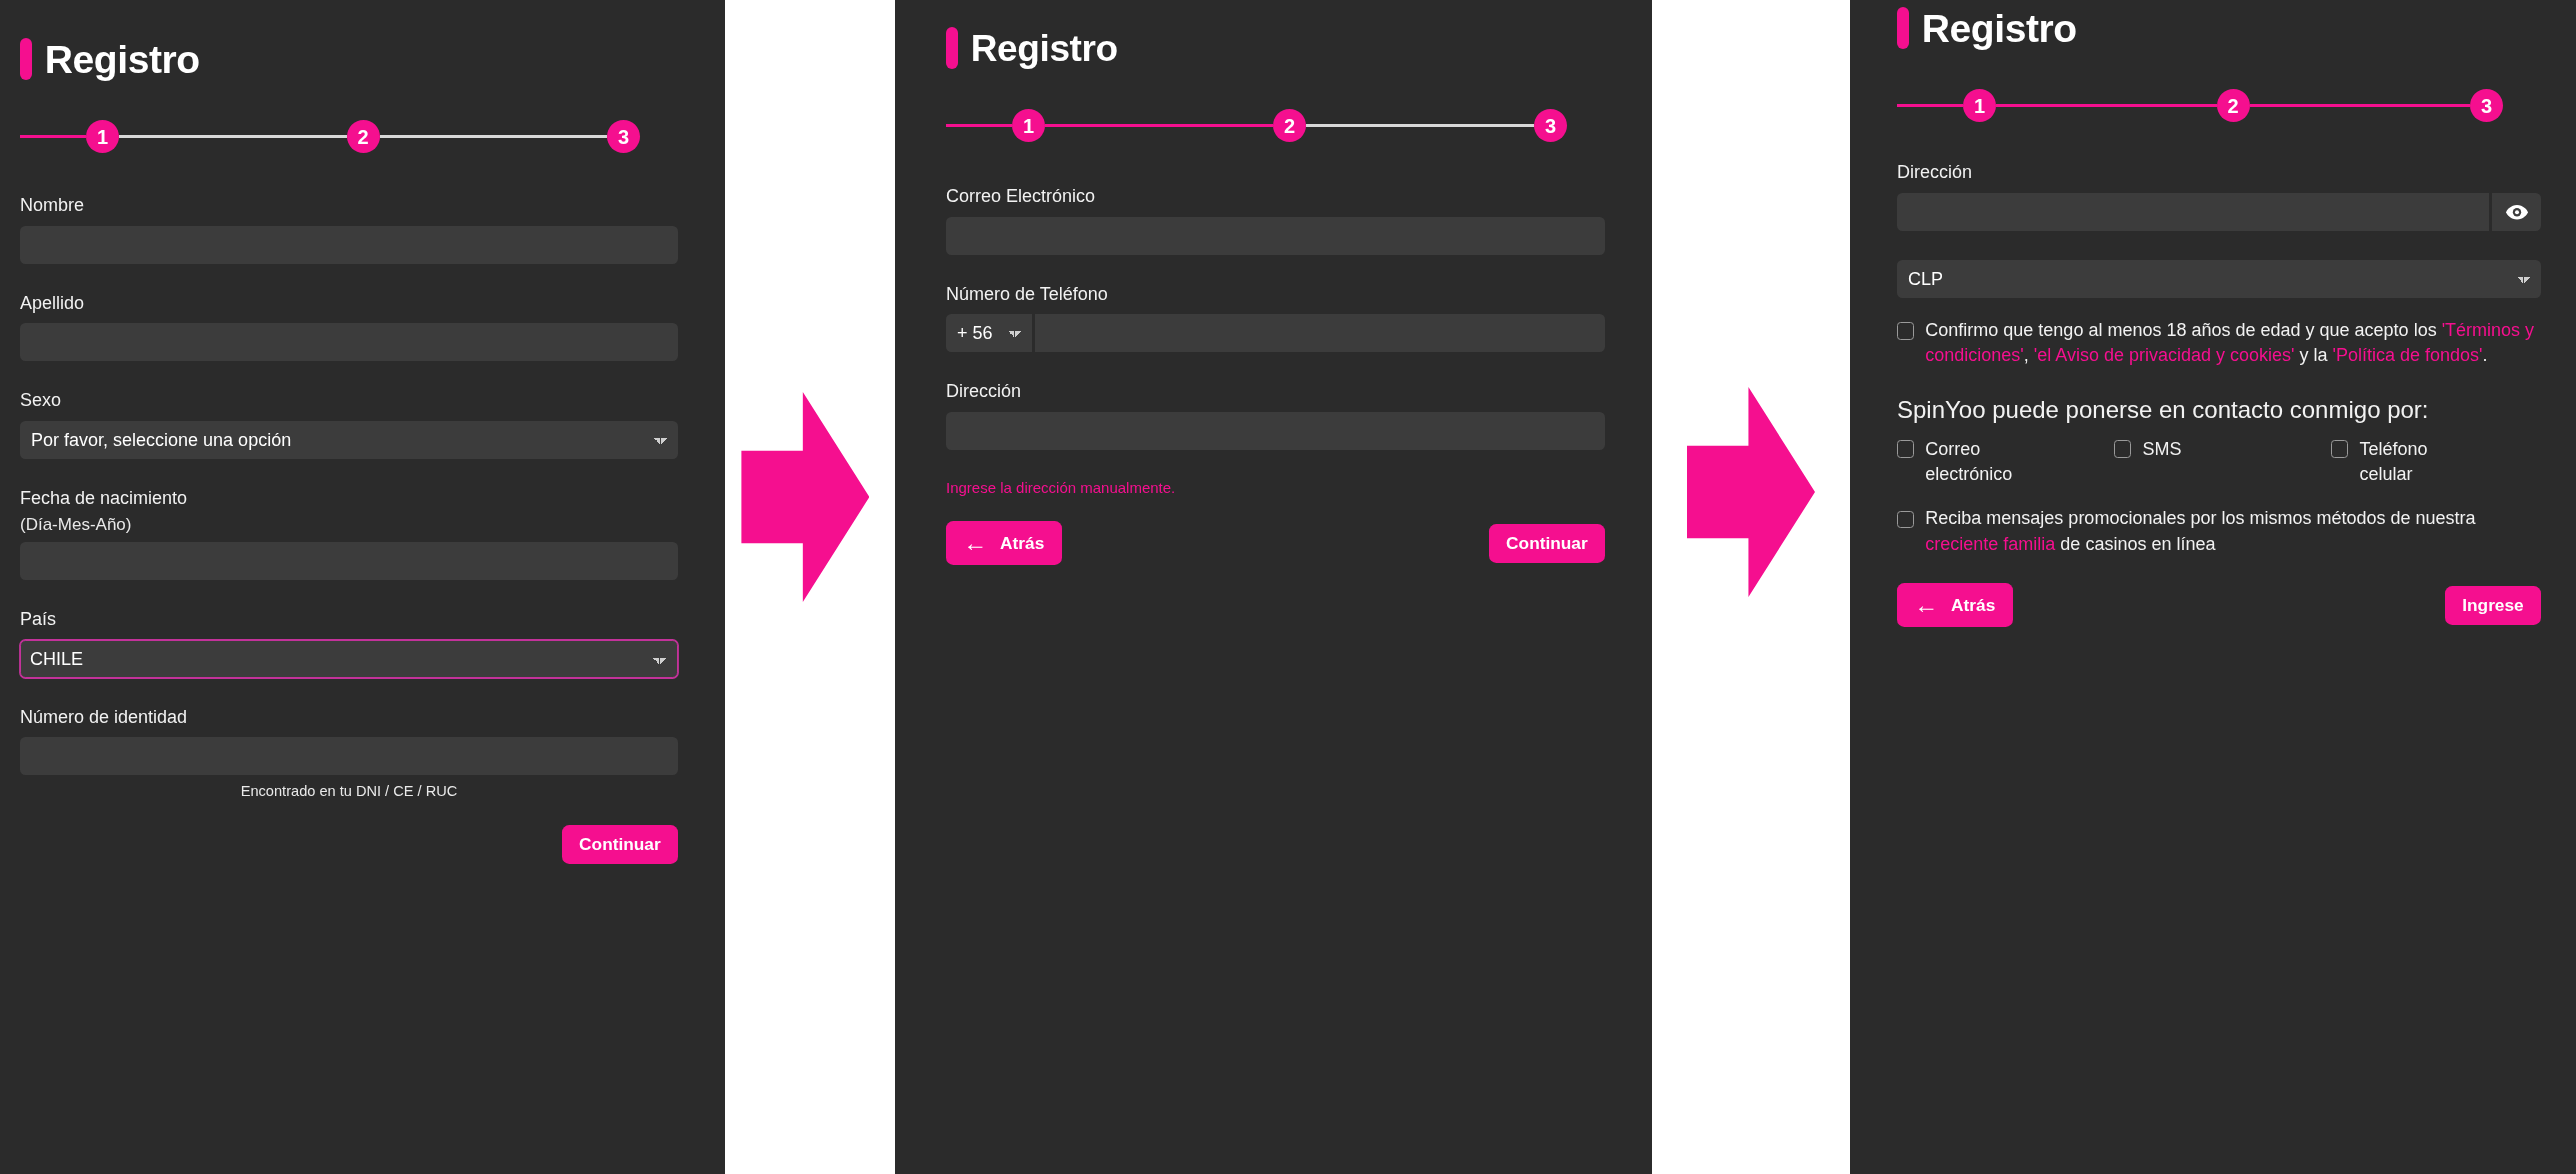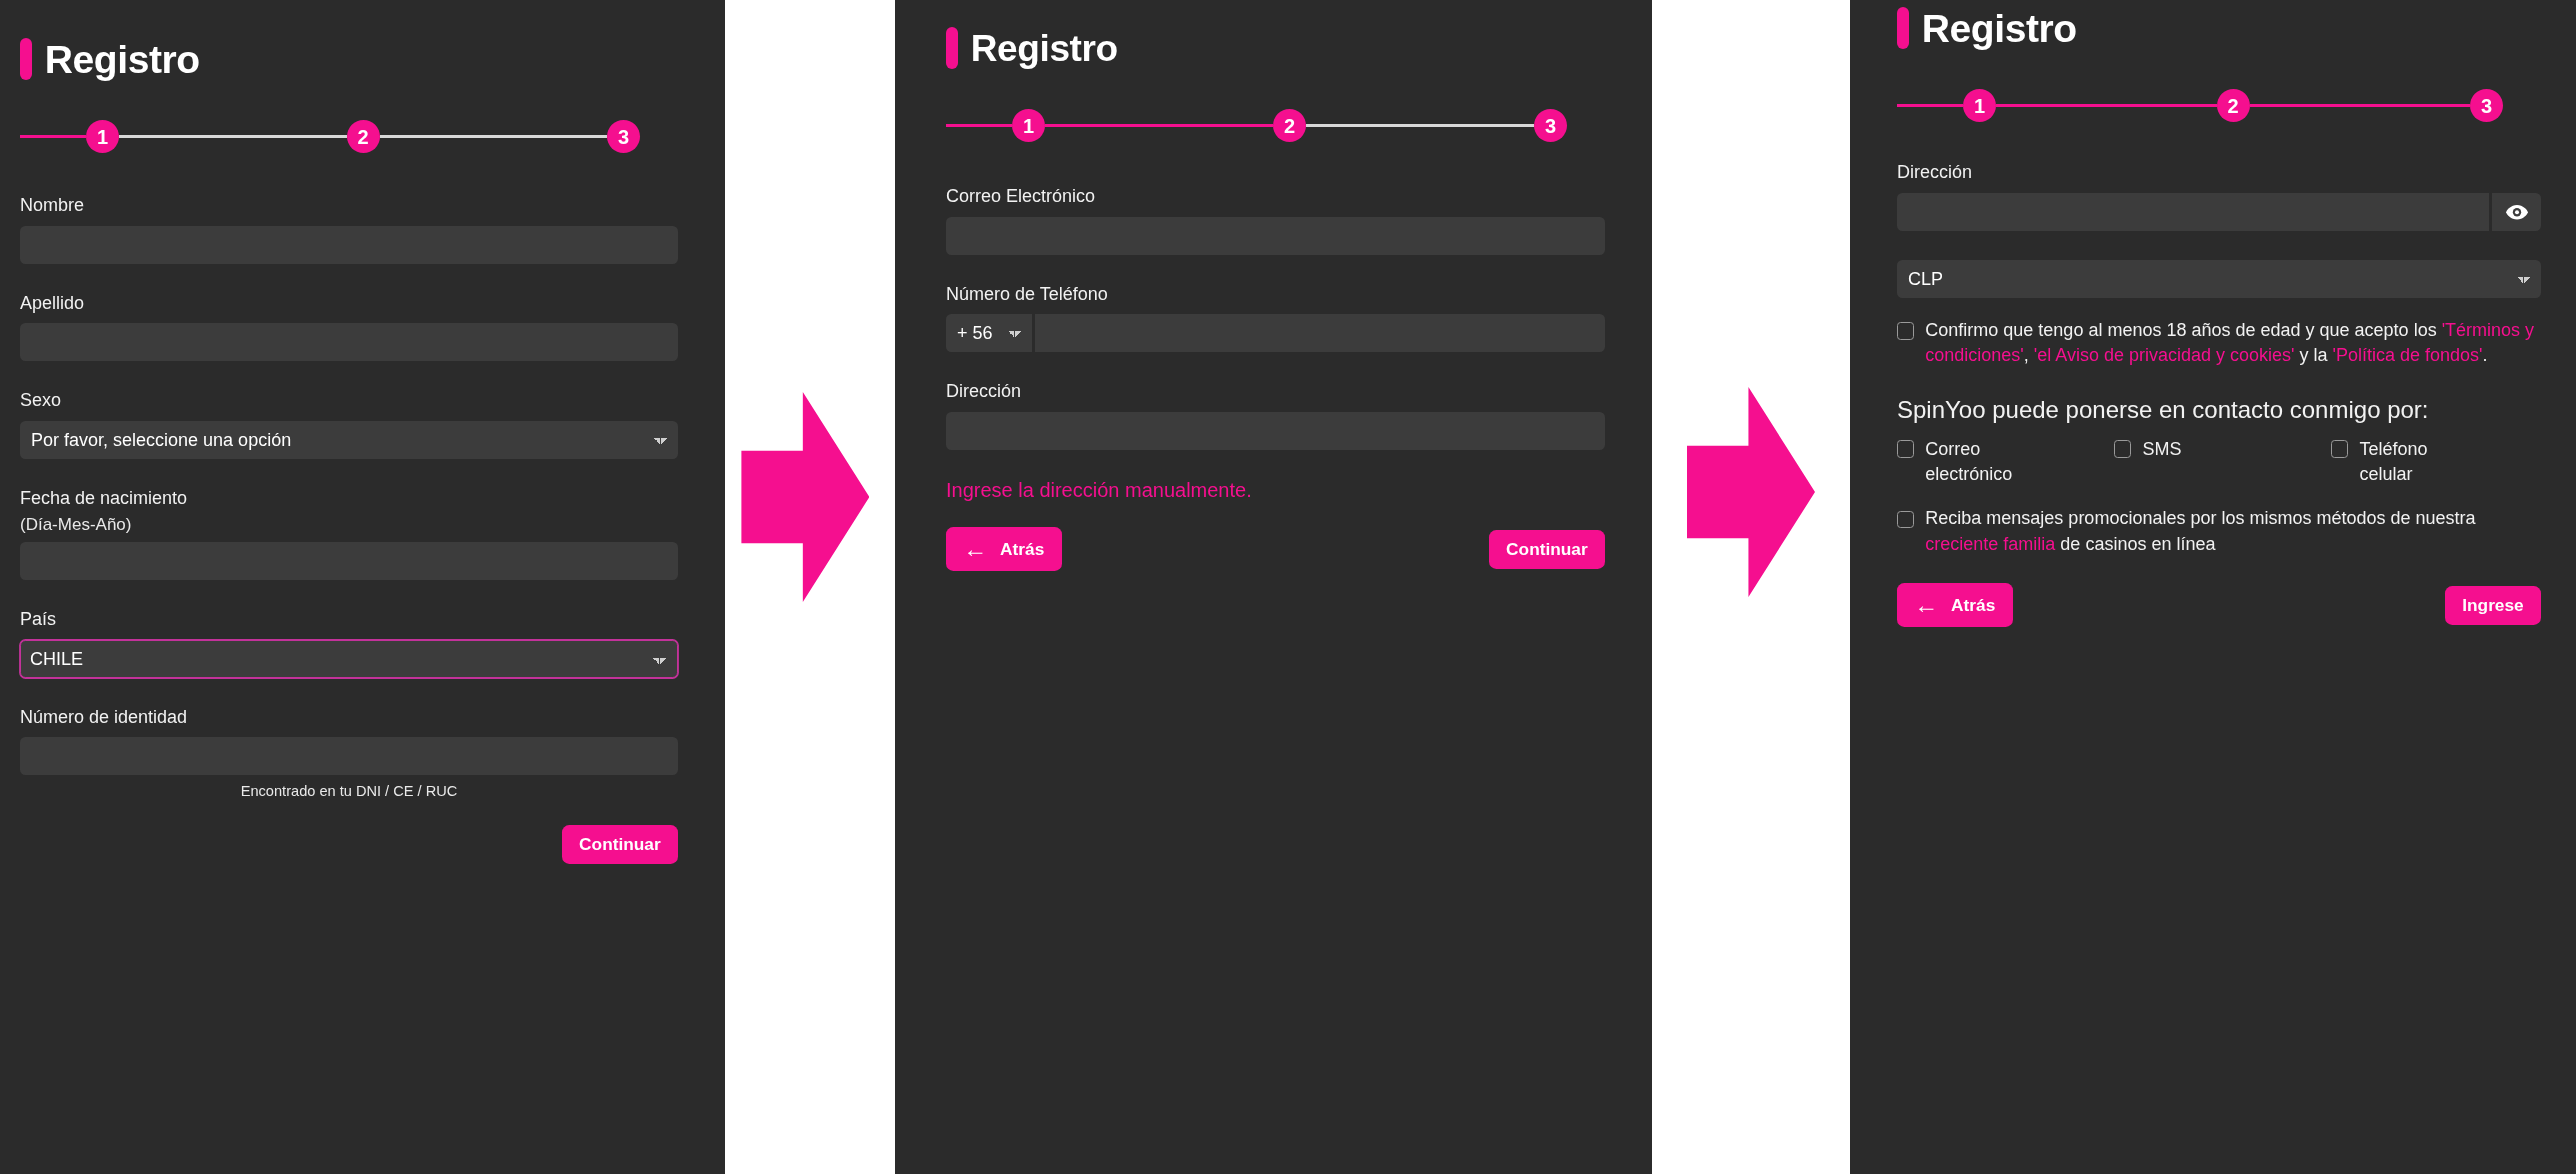--- a/index.html
+++ b/index.html
@@ -200,21 +200,21 @@
     border: none;
     border-radius: 0 5.5px 5.5px 0;
     display: flex; align-items: center; justify-content: center;
     cursor: pointer;
     padding: 0;
   }
 
   
   .err {
     color: #f50f8f;
-    font-size: 20px;
+    font-size: 15px;
     margin-top: 29px;
     display: block;
   }
 
   
   .btn {
     background: #f50f8f;
     color: #ffffff;
     border: none;
     border-radius: 7.3px;

